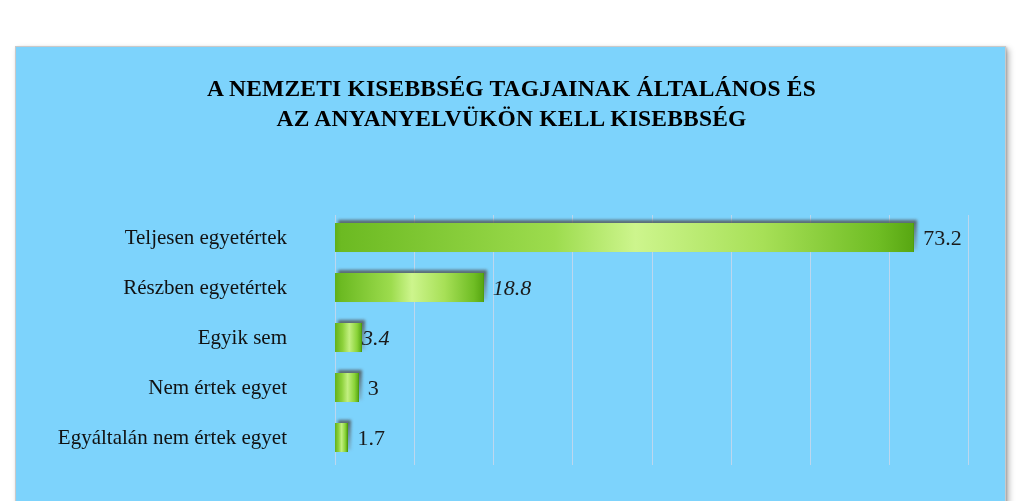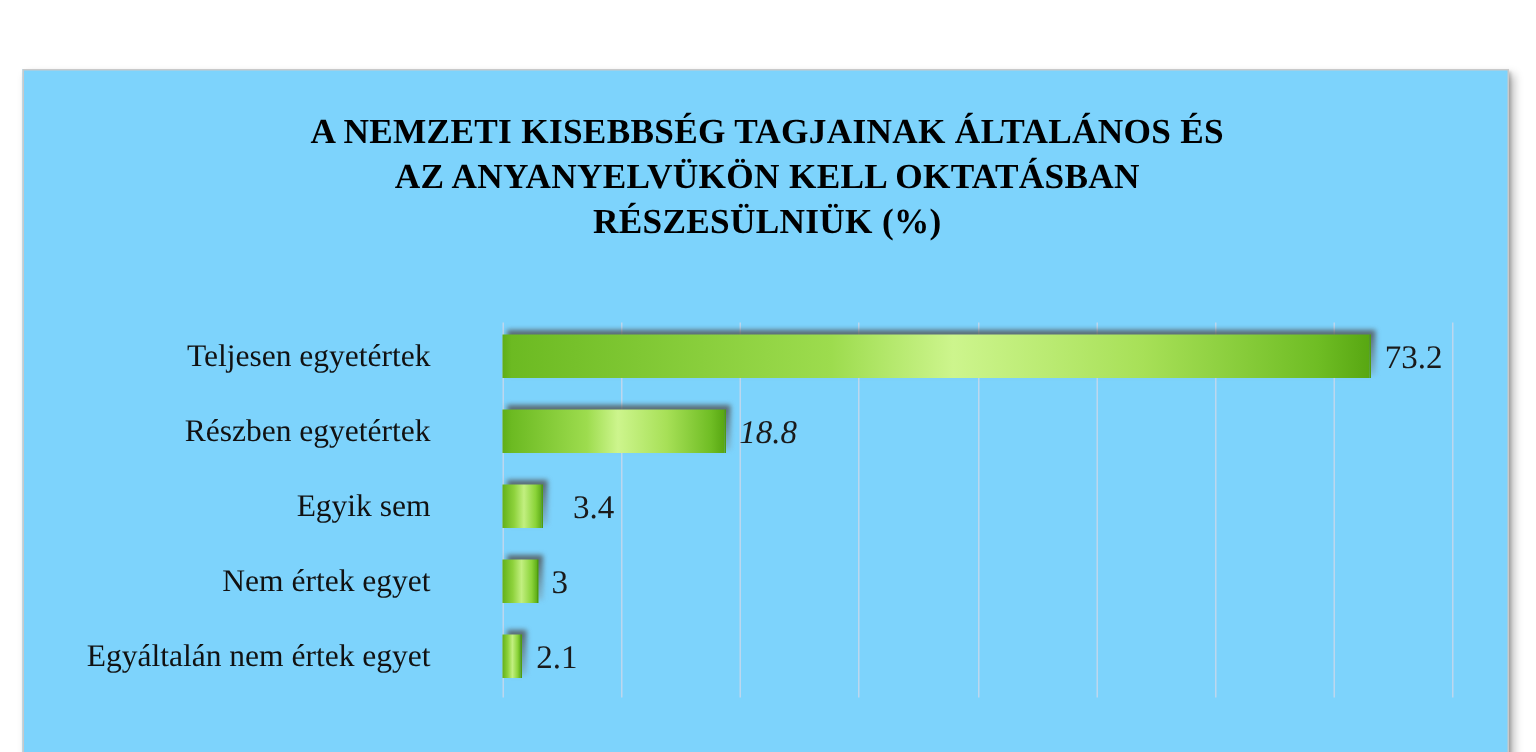--- a/index.html
+++ b/index.html
@@ -117,22 +117,21 @@
     white-space: nowrap;
   }
 </style>
 </head>
 <body>
 
 <div id="chart-frame">
 
   <div id="chart-title">
     <span class="tline">A NEMZETI KISEBBSÉG TAGJAINAK ÁLTALÁNOS ÉS</span>
-    <span class="tline">AZ ANYANYELVÜKÖN KELL OKTATÁSBAN</span>
-    <span class="tline">RÉSZESÜLNIÜK (%)</span>
+    <span class="tline">AZ ANYANYELVÜKÖN KELL KISEBBSÉG</span>
   </div>
 
   <div id="plot-area">
 
     <div id="gridlines">
         <div class="gridline axis0" style="left: 0px;"></div>
         <div class="gridline" style="left: 79.125px;"></div>
         <div class="gridline" style="left: 158.25px;"></div>
         <div class="gridline" style="left: 237.375px;"></div>
         <div class="gridline" style="left: 316.5px;"></div>
@@ -149,31 +148,31 @@
           <div class="bar-value" style="left: 588.195px;">73.2</div>
         </div>
         <div class="bar-row" style="top: 50px; width: 633px; font-style: italic;">
           <div class="bar-shadow" style="width: 148.755px;"></div>
           <div class="bar" title="Részben egyetértek: 18.8" style="width: 148.755px;"></div>
           <div class="bar-value" style="left: 157.755px;">18.8</div>
         </div>
         <div class="bar-row" style="top: 100px; width: 633px;">
           <div class="bar-shadow" style="width: 26.9025px;"></div>
           <div class="bar narrow" title="Egyik sem: 3.4" style="width: 26.9025px;"></div>
-          <div class="bar-value" style="left: 47px;">3.4</div>
+          <div class="bar-value" style="left: 27px; font-style: italic;">3.4</div>
         </div>
         <div class="bar-row" style="top: 150px; width: 633px;">
           <div class="bar-shadow" style="width: 23.7375px;"></div>
           <div class="bar narrow" title="Nem értek egyet: 3" style="width: 23.7375px;"></div>
           <div class="bar-value" style="left: 32.7375px;">3</div>
         </div>
         <div class="bar-row" style="top: 200px; width: 633px;">
           <div class="bar-shadow" style="width: 13.4512px;"></div>
           <div class="bar narrow" title="Egyáltalán nem értek egyet: 1.7" style="width: 13.4512px;"></div>
-          <div class="bar-value" style="left: 22.4512px;">2.1</div>
+          <div class="bar-value" style="left: 22.4512px;">1.7</div>
         </div>
       </div>
 
     <div id="xticks"></div>
 
     <div id="cats">
         <div class="cat-label" style="top: 8px;">Teljesen egyetértek</div>
         <div class="cat-label" style="top: 58px;">Részben egyetértek</div>
         <div class="cat-label" style="top: 108px;">Egyik sem</div>
         <div class="cat-label" style="top: 158px;">Nem értek egyet</div>

